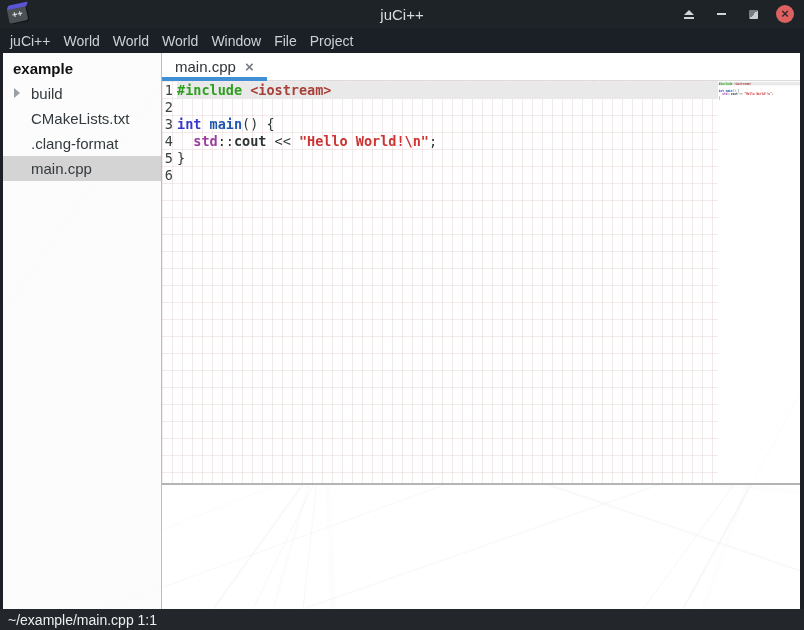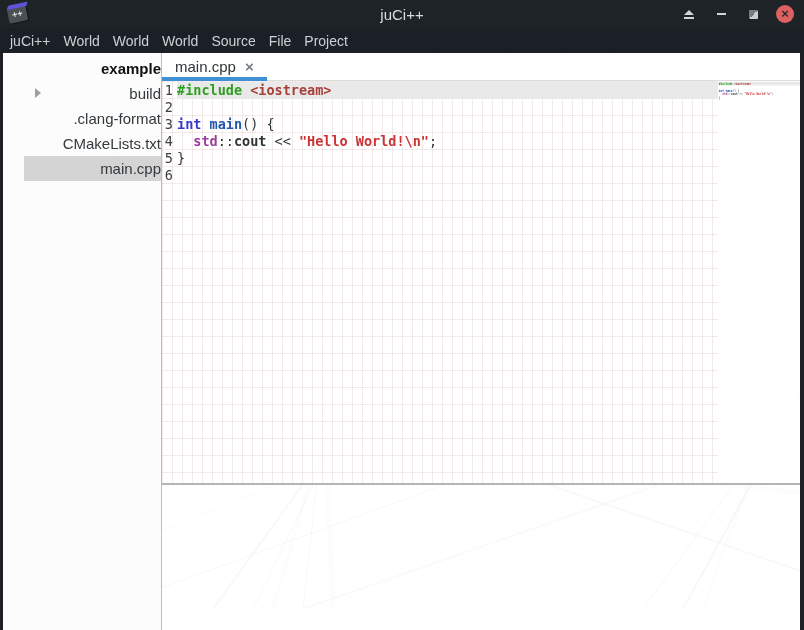--- a/index.html
+++ b/index.html
@@ -31,23 +31,23 @@
              padding-left:10px; flex:0 0 auto; }
   .menu-item { color:#ccd1d5; font-size:14px; cursor:default; }
 
   
   .content { flex:1 1 auto; position:relative; display:flex; border-left:3px solid #1d2125;
              border-right:4px solid #1d2125; background:#ffffff; overflow:hidden; }
   svg.texture { position:absolute; inset:0; z-index:0; }
 
   
   .sidebar { width:159px; flex:0 0 auto; position:relative; z-index:1;
-             background:rgba(252,252,252,0.84); border-right:1px solid #bdbdbd; padding-top:3px;text-align:right; }
+             background:rgba(252,252,252,0.84); border-right:1px solid #bdbdbd; padding-top:3px; }
   .project-header { height:25px; line-height:25px; padding-left:10px; font-size:15px; font-weight:bold; color:#111; }
-  .tree-item { height:25px; line-height:25px; padding-left:28px; font-size:15px; color:#33393d; position:relative;margin-left:21px; }
+  .tree-item { height:25px; line-height:25px; padding-left:28px; font-size:15px; color:#33393d; position:relative; }
   .tree-item.selected { background:#d4d4d4; }
   .expander { position:absolute; left:11px; top:7px; width:0; height:0;
               border-top:5px solid transparent; border-bottom:5px solid transparent;
               border-left:6px solid #9aa0a4; }
 
   
   .main { flex:1 1 auto; position:relative; z-index:1; display:flex; flex-direction:column; }
   .tabbar { height:28px; flex:0 0 auto; background:rgba(255,255,255,0.88);
             border-bottom:1px solid #dcdcdc; display:flex; }
   .tab { position:relative; display:flex; align-items:center; gap:9px; padding:0 13px;
@@ -107,21 +107,21 @@
       </div>
       <div class="close-btn">×</div>
     </div>
   </div>
 
   <div class="menubar" id="menubar">
       <span class="menu-item">juCi++</span>
       <span class="menu-item">World</span>
       <span class="menu-item">World</span>
       <span class="menu-item">World</span>
-      <span class="menu-item">Source</span>
+      <span class="menu-item">Window</span>
       <span class="menu-item">File</span>
       <span class="menu-item">Project</span>
     </div>
 
   <div class="content">
     <svg class="texture" width="804" height="556" viewBox="0 0 804 556">
       <g stroke="#d8e2dd" fill="none">
         <line x1="210" y1="556" x2="640" y2="-40" stroke-width="2" opacity="0.45"></line>
         <line x1="250" y1="556" x2="520" y2="0" stroke-width="1" opacity="0.5"></line>
         <line x1="270" y1="556" x2="430" y2="0" stroke-width="3" opacity="0.25"></line>
@@ -141,22 +141,22 @@
         <line x1="0" y1="420" x2="160" y2="120" stroke-width="1" opacity="0.4"></line>
         <line x1="40" y1="556" x2="140" y2="240" stroke-width="3" opacity="0.15"></line>
         <line x1="0" y1="540" x2="480" y2="350" stroke-width="1" opacity="0.35"></line>
       </g>
     </svg>
 
     <div class="sidebar">
       <div class="project-header">example</div>
       <div id="tree-items">
           <div class="tree-item"><span class="expander"></span><span>build</span></div>
+          <div class="tree-item"><span>CMakeLists.txt</span></div>
           <div class="tree-item"><span>.clang-format</span></div>
-          <div class="tree-item"><span>CMakeLists.txt</span></div>
           <div class="tree-item selected"><span>main.cpp</span></div>
         </div>
     </div>
 
     <div class="main">
       <div class="tabbar">
         <div class="tab">
           <span>main.cpp</span>
           <span class="tab-close">×</span>
           <span class="underline"></span>
@@ -191,13 +191,16 @@
           </div>
         <div class="minimap">
           <div class="minimap-inner" id="minimap-inner"><div class="line current"><span class="code"><span style="color: rgb(47, 158, 31); font-weight: bold;">#include</span><span style="color: rgb(46, 52, 54);"> </span><span style="color: rgb(168, 64, 58); font-weight: bold;">&lt;iostream&gt;</span></span></div><div class="line"><span class="code"></span></div><div class="line"><span class="code"><span style="color: rgb(55, 55, 208); font-weight: bold;">int</span><span style="color: rgb(46, 52, 54);"> </span><span style="color: rgb(32, 88, 176); font-weight: bold;">main</span><span style="color: rgb(46, 52, 54);">() {</span></span></div><div class="line"><span class="code"><span style="color: rgb(46, 52, 54);">  </span><span style="color: rgb(154, 61, 158); font-weight: bold;">std</span><span style="color: rgb(46, 52, 54);">::</span><span style="color: rgb(46, 52, 54); font-weight: bold;">cout</span><span style="color: rgb(46, 52, 54);"> &lt;&lt; </span><span style="color: rgb(204, 51, 51); font-weight: bold;">"Hello World!\n"</span><span style="color: rgb(46, 52, 54);">;</span></span></div><div class="line"><span class="code"><span style="color: rgb(46, 52, 54);">}</span></span></div><div class="line"><span class="code"></span></div></div>
         </div>
       </div>
       <div class="hsep"></div>
       <div class="bottom-panel"></div>
     </div>
   </div>
 
+  <div class="statusbar">
+    <span>~/example/main.cpp 1:1</span>
+  </div>
 </div>
 
 </body></html>

